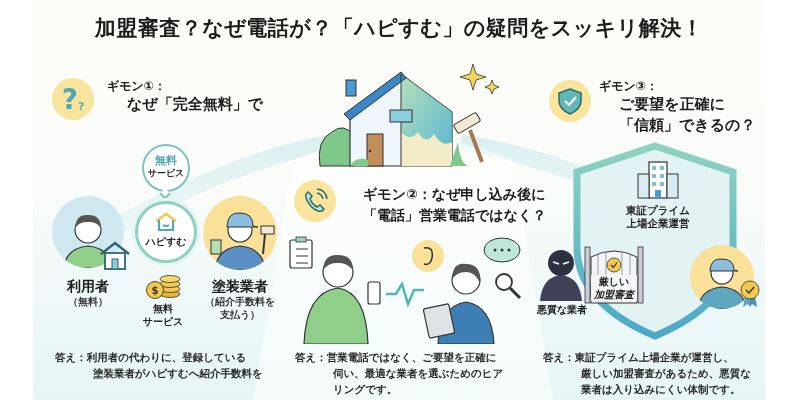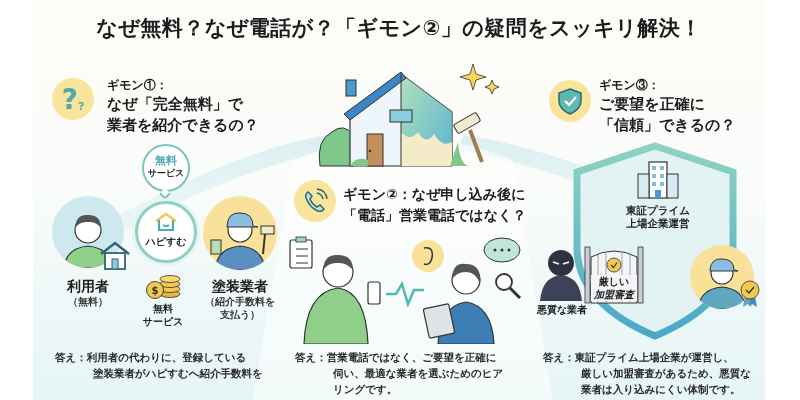--- a/index.html
+++ b/index.html
@@ -13,22 +13,22 @@
   .beam { position: absolute; }
   .title {
     position: absolute; left: 0; top: 14px; width: 732px; text-align: center;
     font-size: 21px; font-weight: bold; color: #1c1c1c; letter-spacing: 0.5px;
   }
   .q-icon {
     position: absolute; width: 42px; height: 42px; border-radius: 50%;
     background: #f8e49a; display: flex; align-items: center; justify-content: center;
   }
   .q-head { position: absolute; font-weight: bold; color: #1c1c1c; }
-  .q-head .lbl { font-size: 12px; display: block; line-height: 16px; font-family: Liberation Mono, monospace; }
-  .q-head .txt { font-size: 15px; display: block; line-height: 21px; }
+  .q-head .lbl { font-size: 12px; display: block; line-height: 16px; }
+  .q-head .txt { font-size: 15px; display: block; line-height: 21px; margin-left: 20px; }
   .answer { position: absolute; font-size: 10.5px; font-weight: bold; color: #2a2a2a; line-height: 16px; }
   .answer .ind { padding-left: 38px; display: block; }
   .circle { position: absolute; border-radius: 50%; }
   .cap { position: absolute; text-align: center; font-weight: bold; color: #1c1c1c; }
   .cap .big { font-size: 14px; display: block; line-height: 18px; text-align: center; }
   .cap .small { font-size: 10px; display: block; line-height: 13px; color: #333; }
 </style>
 </head>
 <body>
 
@@ -39,30 +39,29 @@
       <linearGradient id="bm" x1="0" y1="0" x2="0" y2="1">
         <stop offset="0" stop-color="#d7eef0" stop-opacity="0.9"></stop>
         <stop offset="1" stop-color="#e9f6f6" stop-opacity="0.6"></stop>
       </linearGradient>
     </defs>
     <path d="M295 135 Q200 150 60 230 L60 250 Q180 175 300 150 Z" fill="url(#bm)"></path>
     <path d="M430 135 Q540 150 690 230 L690 250 Q560 175 425 150 Z" fill="url(#bm)"></path>
     <path d="M260 160 Q370 115 480 160 L520 400 L220 400 Z" fill="#ffffff" opacity="0.55"></path>
   </svg>
 
-  <div class="title">なぜ無料？なぜ電話が？「ギモン②」の疑問をスッキリ解決！</div>
+  <div class="title">加盟審査？なぜ電話が？「ハピすむ」の疑問をスッキリ解決！</div>
 
   <div class="q-icon" style="left:19px;top:78px;">
     <span style="font-size:28px;font-weight:bold;color:#4fa9b5;">?</span>
       <span style="font-size:11px;font-weight:bold;color:#4fa9b5;margin-top:14px;">?</span>
   </div>
   <div class="q-head" style="left:74px;top:78px;">
     <span class="lbl">ギモン①：</span>
     <span class="txt">なぜ「完全無料」で</span>
-    <span class="txt">業者を紹介できるの？</span>
   </div>
 
   <div class="circle" style="left:19px;top:196px;width:72px;height:72px;background:#cfe8f0;overflow:hidden;">
     <svg width="72" height="72" viewBox="0 0 72 72">
       <path d="M12 72 Q14 52 36 50 Q58 52 60 72 Z" fill="#8fcf8a" stroke="#333" stroke-width="1.2"></path>
       <circle cx="36" cy="34" r="13" fill="#fff" stroke="#333" stroke-width="1.2"></circle>
       <path d="M23 32 Q24 18 36 19 Q49 19 49 32 Q44 25 36 26 Q28 25 23 32Z" fill="#555"></path>
     </svg>
   </div>
   <svg style="position:absolute;left:65px;top:240px;" width="34" height="30" viewBox="0 0 34 30">

